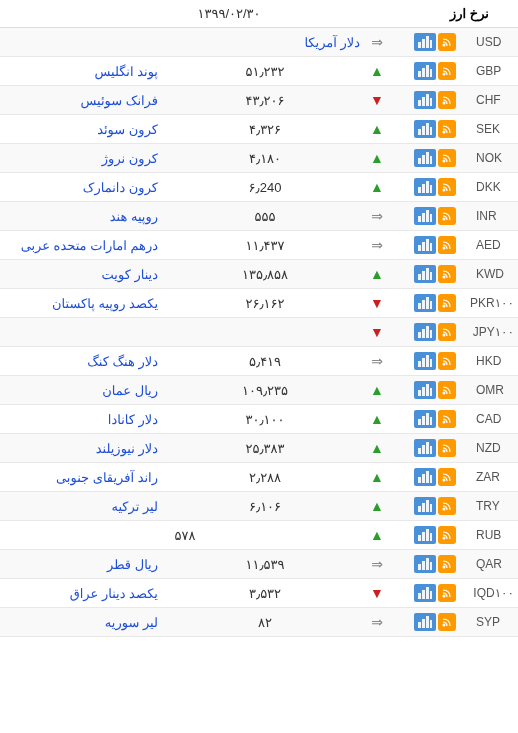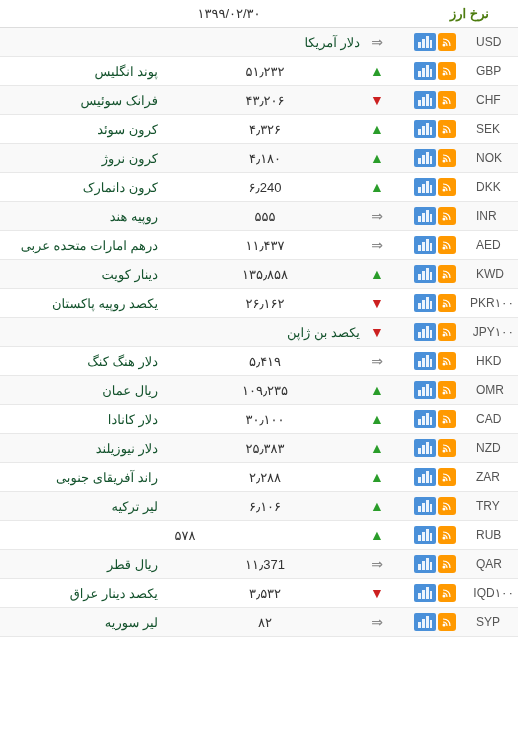--- a/index.html
+++ b/index.html
@@ -26,21 +26,21 @@
       font-weight: normal;
       font-size: 13px;
       color: #333;
       flex: 1;
       text-align: center;
     }
 
     .header-title {
       font-weight: bold;
       font-size: 13px;
-      color: #4d7c0f;
+      color: #000000;
       width: 60px;
       text-align: left;
     }
 
     .table-container {
       width: 100%;
     }
 
     .table-row {
       display: flex;
@@ -113,21 +113,21 @@
       text-align: center;
       font-size: 13px;
       color: #333;
       direction: ltr;
     }
 
     .col-name {
       width: 160px;
       text-align: right;
       font-size: 13px;
-      color: #14532d;
+      color: #1d4ed8;
       padding-right: 6px;
     }
   </style>
 </head>
 <body>
 
 <div>
 
   <div class="header-row">
     <div class="header-title">نرخ ارز</div>
@@ -377,21 +377,20 @@
       <div class="icon-chart">
         <svg viewBox="0 0 14 12" fill="none">
           <rect x="0" y="6" width="3" height="6" fill="white" opacity="0.9"></rect>
           <rect x="4" y="3" width="3" height="9" fill="white" opacity="0.9"></rect>
           <rect x="8" y="0" width="3" height="12" fill="white" opacity="0.9"></rect>
           <rect x="12" y="4" width="2" height="8" fill="white" opacity="0.9"></rect>
         </svg>
       </div>
     </div>
     <div class="col-arrow arrow-down">▼</div>
-    <div class="col-name">یکصد بن ژاپن</div>
   </div>
       <div class="table-row">
     <div class="col-code">HKD</div>
     <div class="col-icons">
       <div class="icon-rss">
         <svg width="10" height="10" viewBox="0 0 10 10" fill="white">
           <circle cx="2" cy="8" r="1.5"></circle>
           <path d="M1 5 Q5 5 5 9" stroke="white" stroke-width="1.2" fill="none"></path>
           <path d="M1 2 Q8 2 8 9" stroke="white" stroke-width="1.2" fill="none"></path>
         </svg>
@@ -559,21 +558,21 @@
       <div class="icon-chart">
         <svg viewBox="0 0 14 12" fill="none">
           <rect x="0" y="6" width="3" height="6" fill="white" opacity="0.9"></rect>
           <rect x="4" y="3" width="3" height="9" fill="white" opacity="0.9"></rect>
           <rect x="8" y="0" width="3" height="12" fill="white" opacity="0.9"></rect>
           <rect x="12" y="4" width="2" height="8" fill="white" opacity="0.9"></rect>
         </svg>
       </div>
     </div>
     <div class="col-arrow arrow-neutral">⇒</div>
-    <div class="col-price">۱۱٫371</div>
+    <div class="col-price">۱۱٫۵۳۹</div>
     <div class="col-name">ریال قطر</div>
   </div>
       <div class="table-row">
     <div class="col-code">IQD۱۰۰</div>
     <div class="col-icons">
       <div class="icon-rss">
         <svg width="10" height="10" viewBox="0 0 10 10" fill="white">
           <circle cx="2" cy="8" r="1.5"></circle>
           <path d="M1 5 Q5 5 5 9" stroke="white" stroke-width="1.2" fill="none"></path>
           <path d="M1 2 Q8 2 8 9" stroke="white" stroke-width="1.2" fill="none"></path>

